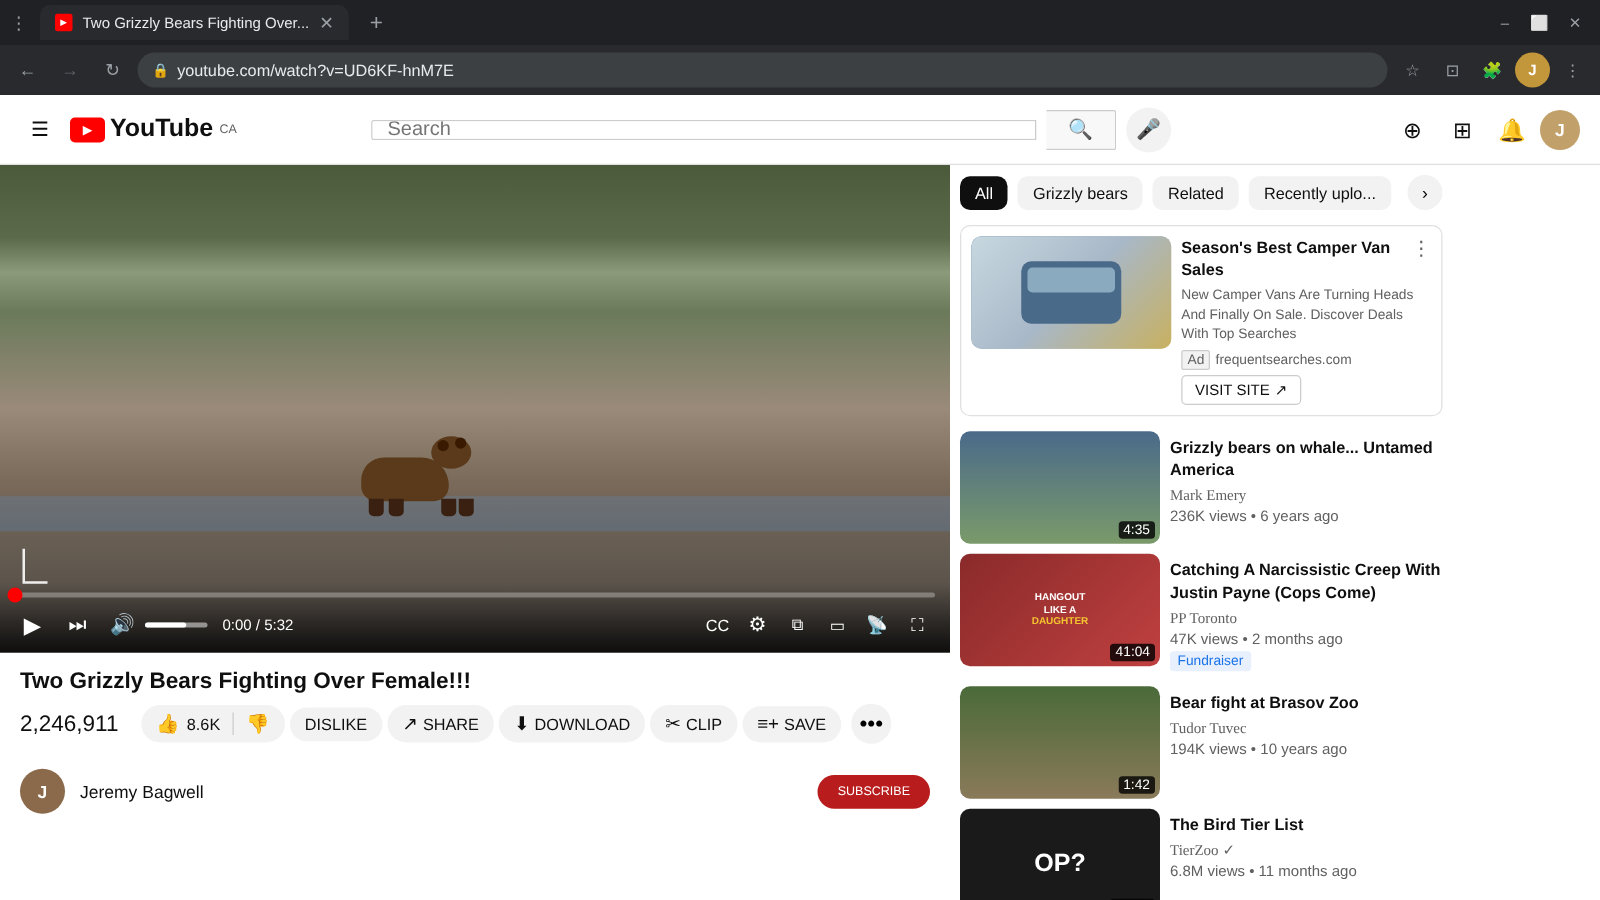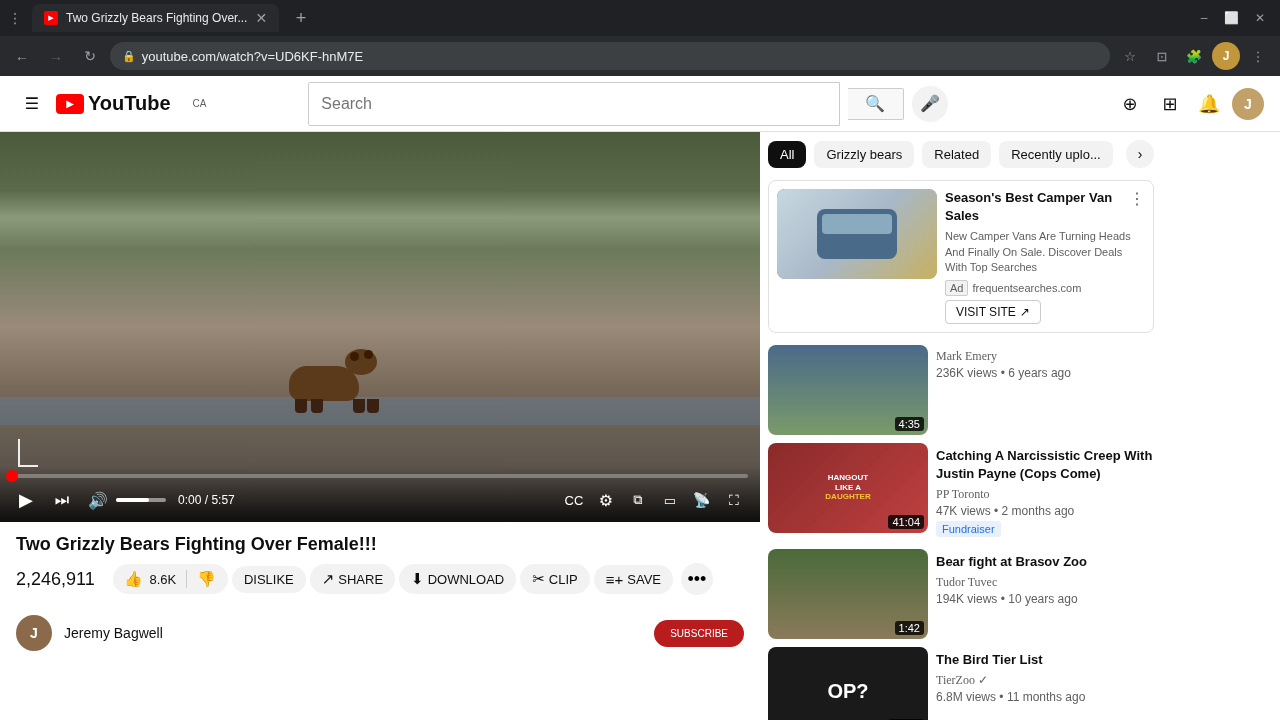--- a/index.html
+++ b/index.html
@@ -29,21 +29,21 @@
     
     .yt-page { background: #fff; width: 100%; height: calc(720px - 76px); display: flex; flex-direction: column; overflow: hidden; }
     
     
     .yt-header { height: 56px; background: #fff; display: flex; align-items: center; padding: 0 16px; gap: 8px; border-bottom: 1px solid #e0e0e0; position: relative; z-index: 10; }
     .yt-menu-btn { width: 32px; height: 32px; display: flex; align-items: center; justify-content: center; cursor: pointer; border-radius: 50%; color: #0f0f0f; }
     .yt-logo { display: flex; align-items: center; gap: 4px; margin-right: 16px; cursor: pointer; }
     .yt-logo-icon { width: 28px; height: 20px; background: #ff0000; border-radius: 4px; display: flex; align-items: center; justify-content: center; }
     .yt-logo-icon::after { content: '▶'; color: white; font-size: 10px; }
     .yt-search-container { flex: 1; display: flex; align-items: center; gap: 8px; max-width: 640px; margin: 0 auto; }
-    .yt-search-box { flex: 1; height: 44px; display: flex; align-items: center; border: 1px solid #ccc; border-radius: 2px 0 0 2px; overflow: hidden; }
+    .yt-search-box { flex: 1; height: 16px; display: flex; align-items: center; border: 1px solid #ccc; border-radius: 2px 0 0 2px; overflow: hidden; }
     .yt-search-input { flex: 1; height: 100%; border: none; outline: none; padding: 0 12px; font-size: 16px; color: #0f0f0f; }
     .yt-search-btn { width: 56px; height: 32px; background: #f8f8f8; border: 1px solid #ccc; border-left: none; border-radius: 0 2px 2px 0; display: flex; align-items: center; justify-content: center; cursor: pointer; color: #0f0f0f; font-size: 16px; }
     .yt-mic-btn { width: 36px; height: 36px; background: #f2f2f2; border-radius: 50%; display: flex; align-items: center; justify-content: center; cursor: pointer; font-size: 16px; }
     .yt-header-right { display: flex; align-items: center; gap: 4px; margin-left: auto; }
     .yt-header-icon { width: 36px; height: 36px; display: flex; align-items: center; justify-content: center; border-radius: 50%; cursor: pointer; color: #0f0f0f; font-size: 18px; }
     .yt-avatar { width: 32px; height: 32px; border-radius: 50%; background: #c2a06a; overflow: hidden; display: flex; align-items: center; justify-content: center; color: white; font-size: 14px; font-weight: bold; cursor: pointer; }
 
     
     .yt-content { display: flex; flex: 1; overflow: hidden; }
     
@@ -169,21 +169,21 @@
   </div>
 </div>
 
 <div class="yt-page">
 
   <div class="yt-header">
     <div class="yt-menu-btn">☰</div>
     <div class="yt-logo">
       <div class="yt-logo-icon"></div>
       <span style="font-size:20px;font-weight:700;color:#0f0f0f;">YouTube</span>
-        <span style="font-size:10px;color:#606060;vertical-align:super;margin-left:18px;">CA</span>
+        <span style="font-size:10px;color:#606060;vertical-align:super;margin-left:1px;">CA</span>
     </div>
     <div class="yt-search-container">
       <div class="yt-search-box">
         <input class="yt-search-input" type="text" placeholder="Search" style="">
       </div>
       <div class="yt-search-btn">🔍</div>
       <div class="yt-mic-btn">🎤</div>
     </div>
     <div class="yt-header-right">
       <div class="yt-header-icon">⊕</div>
@@ -226,21 +226,21 @@
           </div>
           <div class="controls-row">
             <div class="ctrl-btn play-btn">▶</div>
             <div class="ctrl-btn next-btn">⏭</div>
             <div class="ctrl-volume">
               <div class="ctrl-btn">🔊</div>
               <div class="volume-slider">
                 <div class="volume-filled"></div>
               </div>
             </div>
-            <span class="time-display"><span>0:00</span> / <span>5:57</span></span>
+            <span class="time-display"><span>0:00</span> / <span>5:32</span></span>
             <div class="ctrl-right">
               <div class="ctrl-btn" style="font-size:13px;">CC</div>
               <div class="ctrl-btn">⚙</div>
               <div class="ctrl-btn" style="font-size:13px;">⧉</div>
               <div class="ctrl-btn" style="font-size:13px;">▭</div>
               <div class="ctrl-btn" style="font-size:14px;">📡</div>
               <div class="ctrl-btn" style="font-size:14px;">⛶</div>
             </div>
           </div>
         </div>
@@ -324,20 +324,21 @@
             <button class="visit-site-btn">VISIT SITE <span>↗</span></button>
           </div>
         </div>
       </div>
 
       <div class="rec-video">
         <div class="rec-thumbnail thumb-grizzly-whale" style="background:linear-gradient(180deg,#4a6a8a,#7a9a6a);">
           <span class="rec-duration">4:35</span>
         </div>
         <div class="rec-info">
+          <div class="rec-title">Grizzly bears on whale... Untamed America</div>
           <div class="rec-channel">Mark Emery</div>
           <div class="rec-meta">236K views • 6 years ago</div>
         </div>
       </div>
 
       <div class="rec-video">
         <div class="rec-thumbnail" style="background:linear-gradient(135deg,#8a2a2a,#c04040);display:flex;align-items:center;justify-content:center;">
           <div style="text-align:center;padding:4px;">
             <div style="font-size:8px;color:white;font-weight:bold;line-height:1.2;">HANGOUT<br>LIKE A<br><span style="color:#f4c430;">DAUGHTER</span></div>
           </div>

